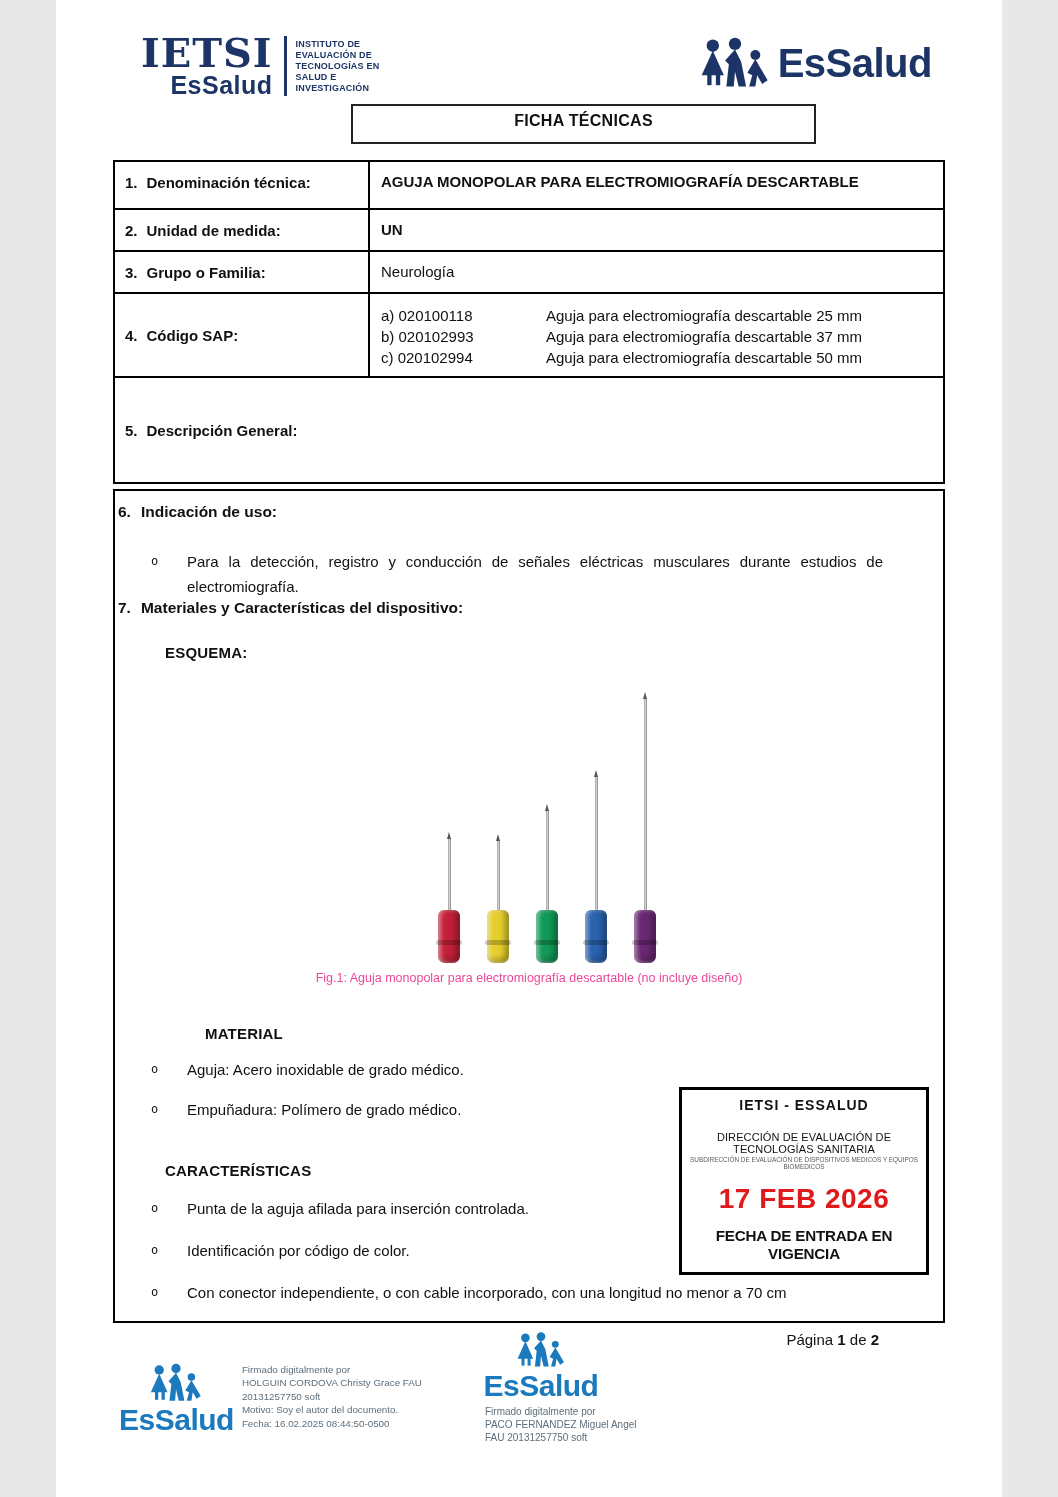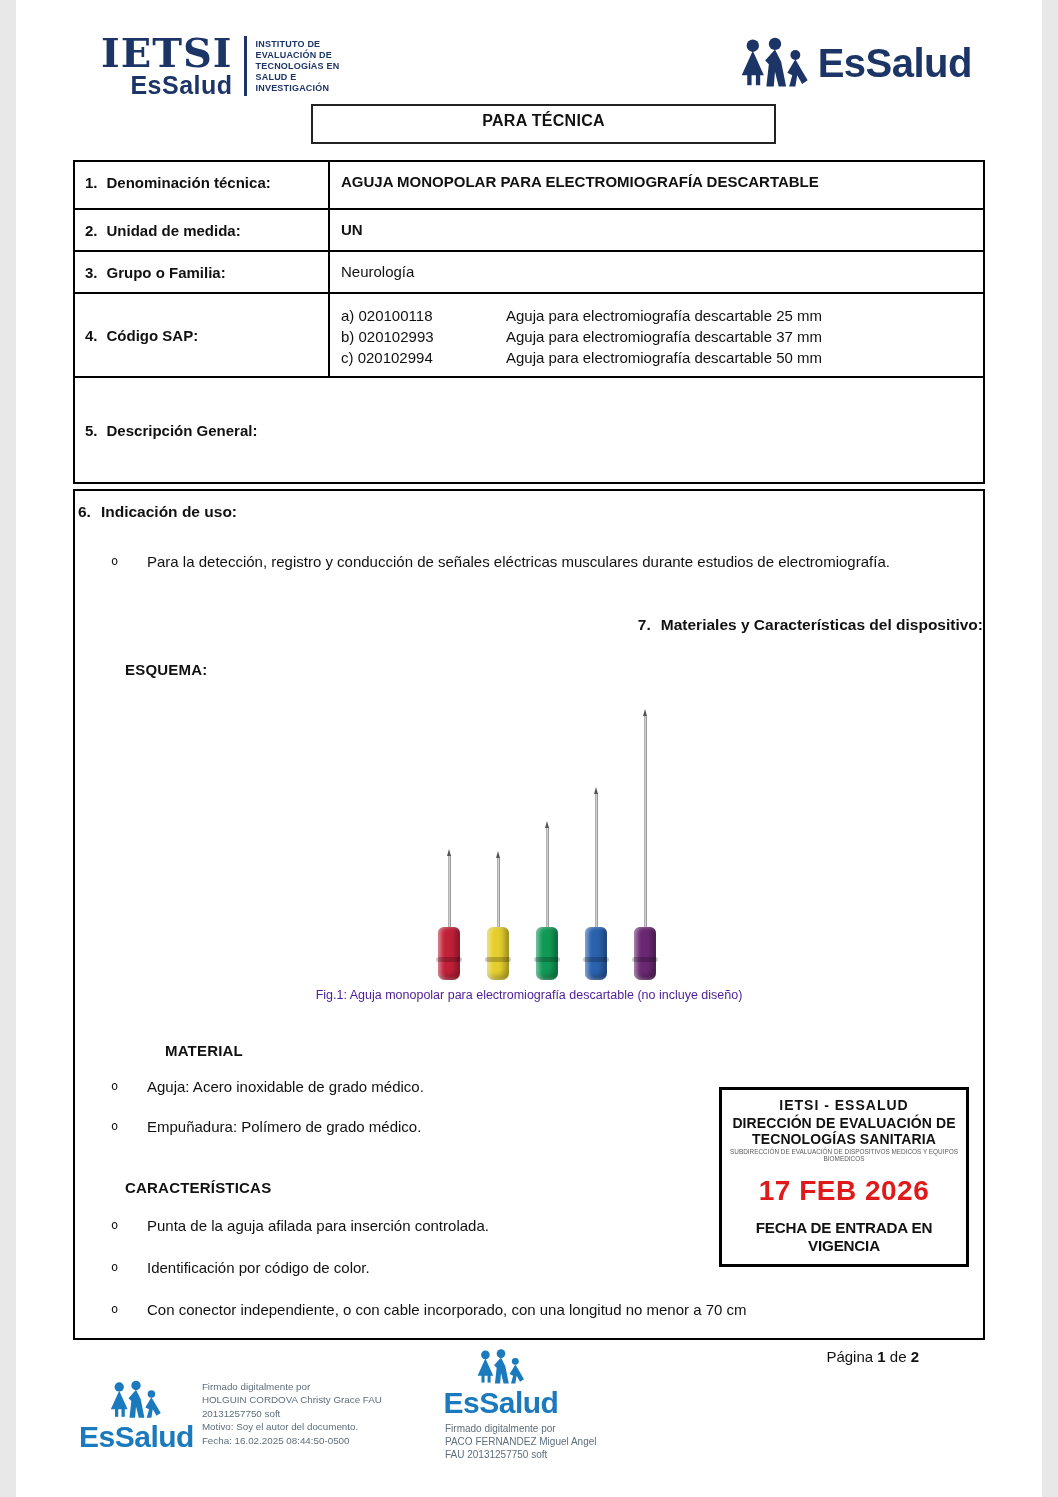--- a/index.html
+++ b/index.html
@@ -2,21 +2,21 @@
 <html style="--navy: #1c3566; --footer-blue: #1b79bd; --stamp-red: #e01a1a;"><head>
 <meta charset="utf-8">
 <style>
   :root{
     --navy:#1c3566; --footer-blue:#1b79bd; --stamp-red:#e01a1a;
     --ink:#111; --sig-gray:#5e6e7b; --border:#000;
   }
   *{box-sizing:border-box;margin:0;padding:0;}
   html,body{background:#e8e8e8;}
   .page{
-    width:1026px;height:1497px;background:#fff;position:relative;overflow:hidden;
+    width:946px;height:1497px;background:#fff;position:relative;overflow:hidden;
     font-family:"Liberation Sans",sans-serif;color:var(--ink);margin:0 auto;
   }
   
   .hdr{display:flex;justify-content:space-between;align-items:flex-start;padding:34px 70px 0 85px;}
   .ietsi{display:flex;align-items:stretch;color:var(--navy);}
   .ietsi-word{display:flex;flex-direction:column;align-items:flex-end;}
   .ietsi-acro{font-family:"DejaVu Serif","Liberation Serif",serif;font-weight:bold;font-size:40px;line-height:38px;letter-spacing:1px;}
   .ietsi-brand{font-size:25px;font-weight:bold;line-height:26px;letter-spacing:.5px;}
   .ietsi-bar{width:3px;background:var(--navy);margin:2px 9px 2px 11px;}
   .ietsi-sub{display:flex;flex-direction:column;justify-content:center;font-size:9px;font-weight:bold;line-height:11px;letter-spacing:.2px;}
@@ -52,28 +52,28 @@
   
   .figure{display:flex;align-items:flex-end;gap:27px;width:fit-content;margin:12px auto 0;height:290px;transform:translateX(18px);}
   .needle{display:flex;flex-direction:column;align-items:center;}
   .shaft{width:3px;background:linear-gradient(to right,#9a9a9a,#d8d8d8 45%,#808080);position:relative;}
   .shaft::before{content:"";position:absolute;top:-6px;left:-1px;border-left:2.5px solid transparent;
     border-right:2.5px solid transparent;border-bottom:7px solid #555;}
   .hub{width:22px;height:53px;border-radius:6px 6px 7px 7px;position:relative;
     box-shadow:inset 3px 0 4px rgba(255,255,255,.45), inset -4px -3px 6px rgba(0,0,0,.35);}
   .hub::after{content:"";position:absolute;left:-2px;right:-2px;top:56%;height:5px;
     background:rgba(0,0,0,.22);border-radius:3px;}
-  .fig-cap{text-align:center;font-size:12.5px;margin-top:8px;color:#4c1d95;}
-  .mt-sec{margin-top:42px;text-align:right;} .mt-sub{margin-top:27px;} .mt-bul{margin-top:15px;}
+  .fig-cap{text-align:center;font-size:12.5px;margin-top:8px;color:#ec4899;}
+  .mt-sec{} .mt-sub{margin-top:27px;} .mt-bul{margin-top:15px;}
   .mt-bul2{margin-top:17px;}
   
   .stamp{position:absolute;right:14px;top:596px;width:250px;border:3px solid #000;background:#fff;
     text-align:center;padding:7px 3px 9px;}
   .stamp-org{font-weight:bold;font-size:14px;letter-spacing:1px;}
-  .stamp-dir{font-weight:bold;font-size:14px;margin-top:2px;letter-spacing:.1px;}
+  .stamp-dir{font-weight:normal;font-size:11px;margin-top:18px;letter-spacing:.1px;}
   .stamp-sub{font-size:6.4px;color:#5a5a5a;margin-top:1px;}
   .stamp-date{font-weight:bold;font-size:28px;color:var(--stamp-red);margin:13px 0 12px;letter-spacing:.5px;}
   .stamp-foot{font-weight:bold;font-size:15.5px;transform:scaleX(.98);letter-spacing:-.2px;}
   
   .footer{position:relative;height:150px;margin:0 57px;}
   .pagenum{position:absolute;right:66px;top:8px;font-size:15px;}
   .pagenum b{font-weight:bold;}
   .sig{position:absolute;color:var(--sig-gray);}
   .sig-left{left:6px;top:38px;display:flex;gap:8px;}
   .sig-logo{display:flex;flex-direction:column;align-items:center;color:var(--footer-blue);}
@@ -119,21 +119,21 @@
       </div>
     </div>
     <div class="essalud-top">
       <svg class="fam">
           <use href="#family"></use>
         </svg>
       <span class="word">EsSalud</span>
     </div>
   </div>
 
-  <div class="title-box">PARA TÉCNICA</div>
+  <div class="title-box">FICHA TÉCNICAS</div>
 
   <div class="tbl">
     <div class="irow r1">
       <div class="cell-l">
         <span>1.</span>
         <span>Denominación técnica:</span>
       </div>
       <div class="cell-v v-bold">AGUJA MONOPOLAR PARA ELECTROMIOGRAFÍA DESCARTABLE</div>
     </div>
     <div class="irow r2">

